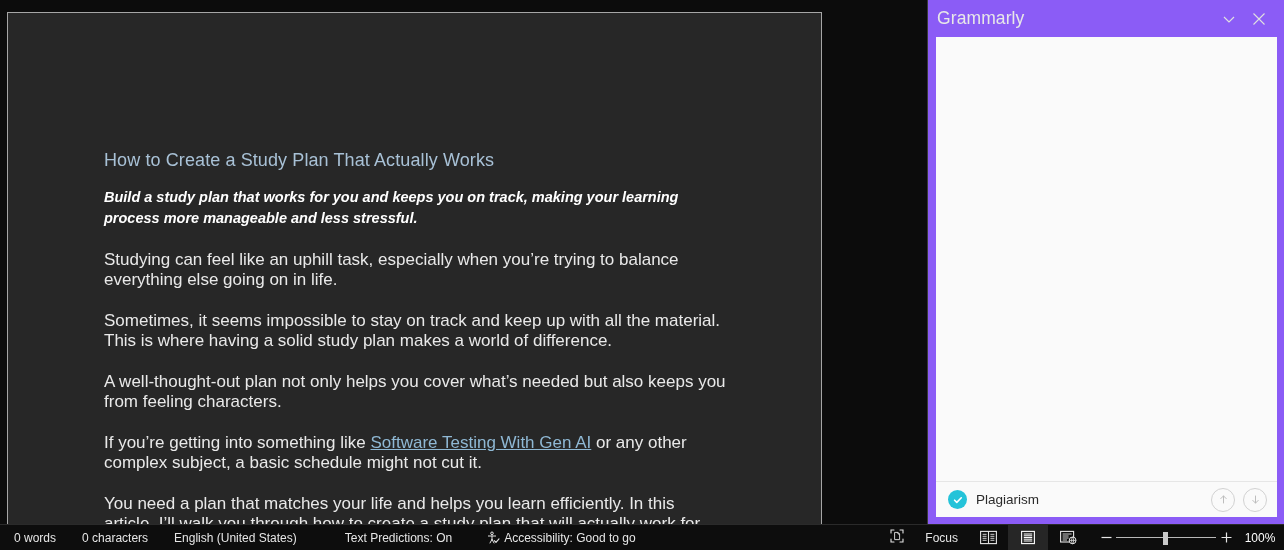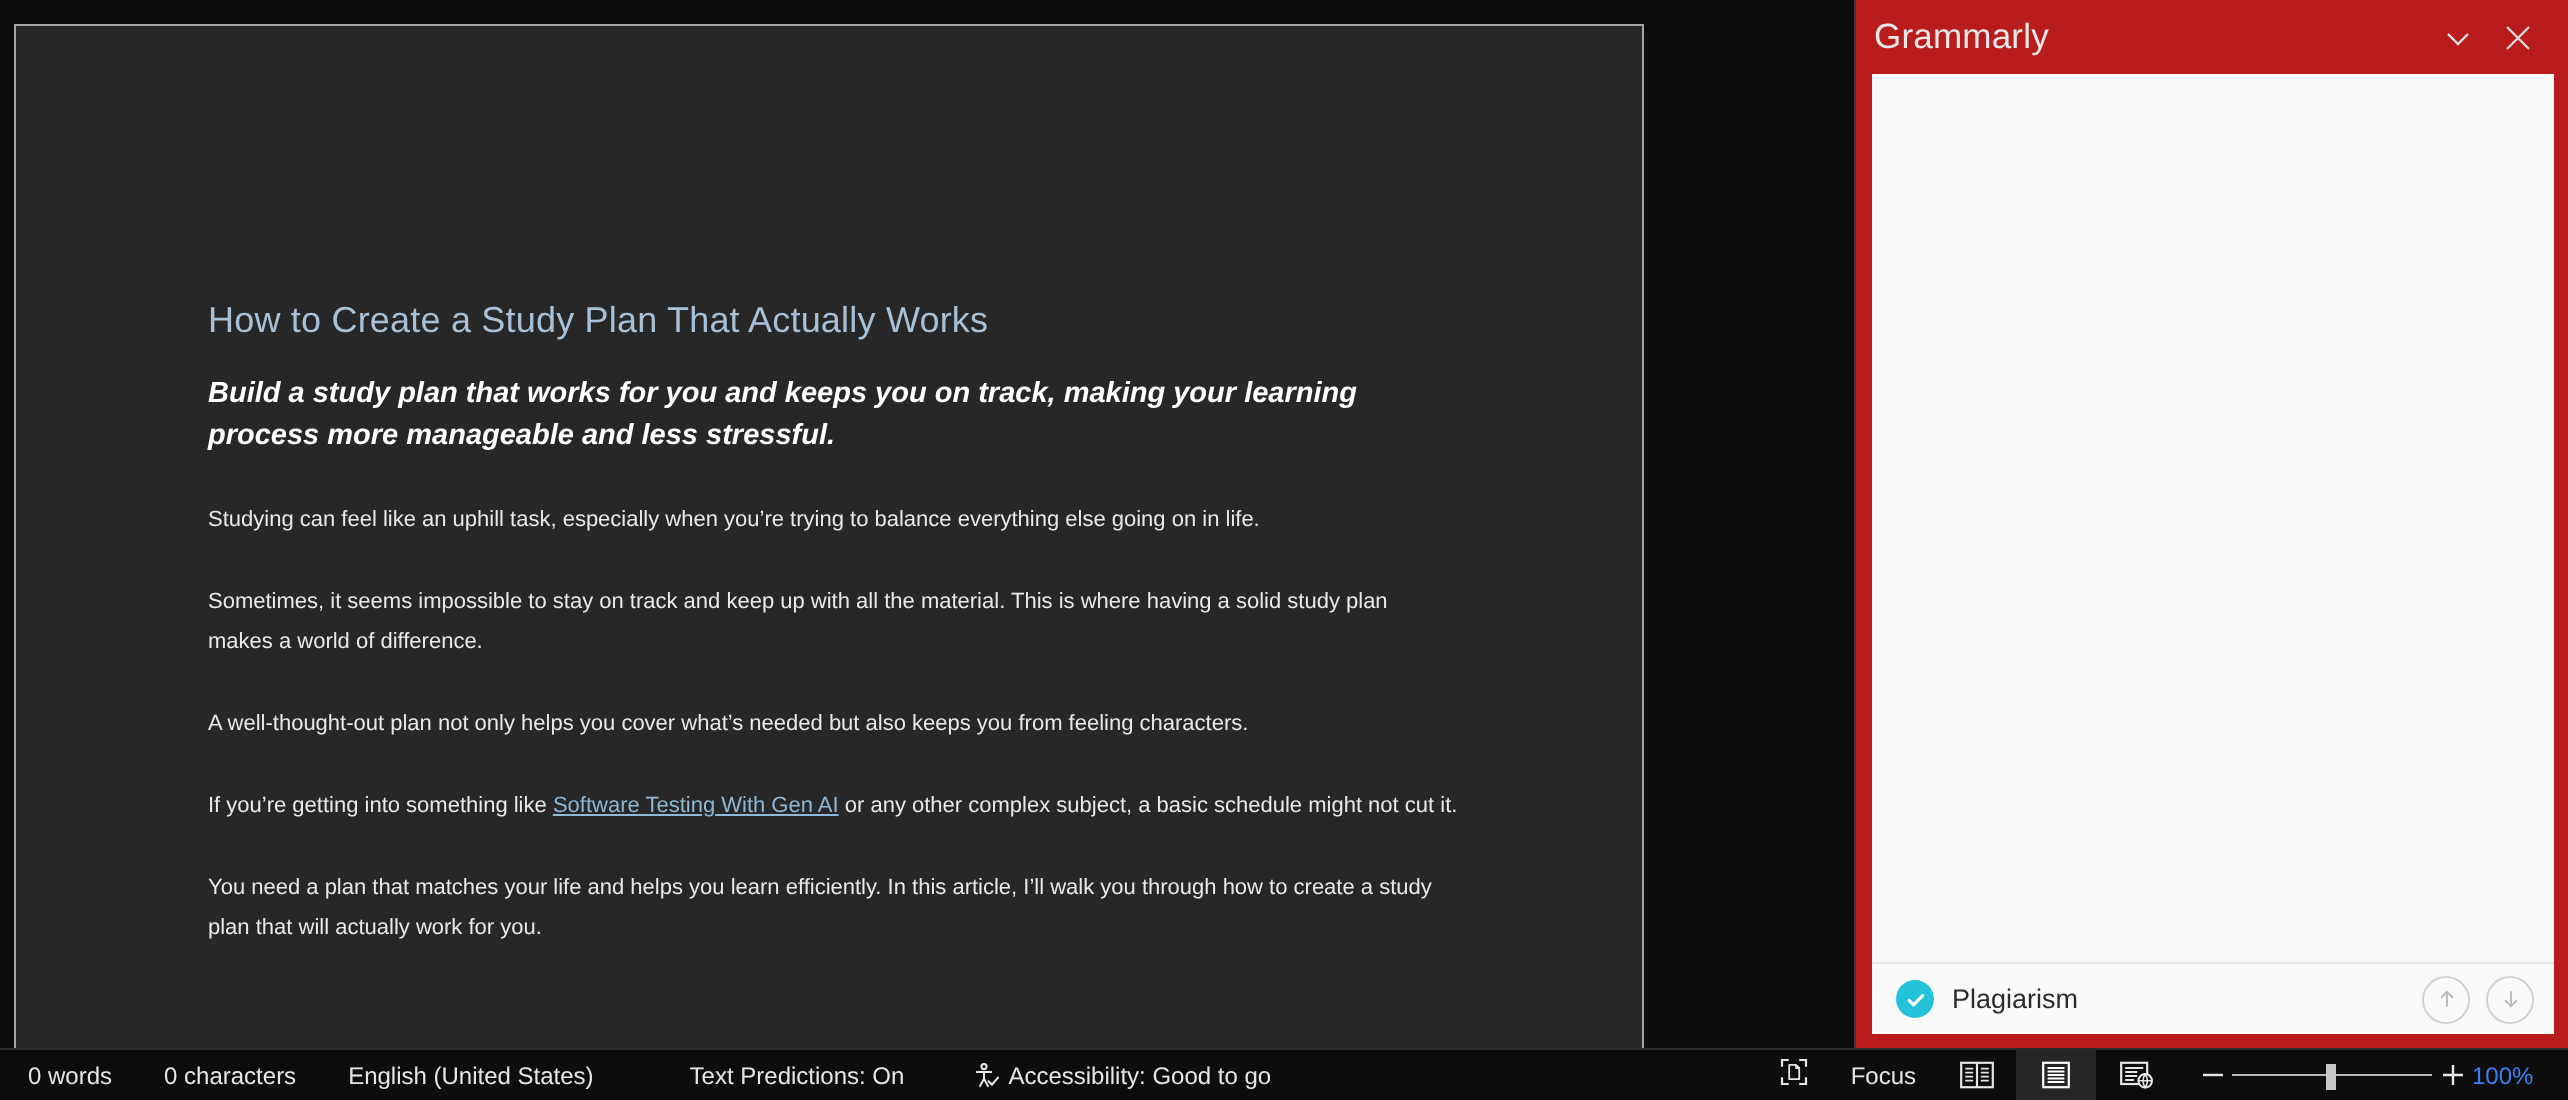--- a/index.html
+++ b/index.html
@@ -64,21 +64,21 @@
     color: #ffffff;
     font-size: 14.5px;
     font-weight: bold;
     font-style: italic;
     line-height: 20.5px;
     margin: 0 0 22px 0;
   }
 
   .doc-p {
     color: #e9e9e9;
-    font-size: 11px;
+    font-size: 17px;
     line-height: 20px;
     margin: 0 0 21px 0;
     font-weight: 400;
   }
 
   .doc-link {
     color: #8fb8d4;
     text-decoration: underline;
     cursor: pointer;
   }
@@ -92,21 +92,21 @@
     height: 524px;
     background: #3a3a3a;
   }
 
   .gram-panel {
     position: absolute;
     left: 928px;
     top: 0;
     width: 356px;
     height: 524px;
-    background: #b91c1c;
+    background: #8b5cf6;
   }
 
   .gram-header {
     position: relative;
     height: 37px;
     display: flex;
     align-items: center;
     padding: 0 10px 0 9px;
     box-sizing: border-box;
   }
@@ -275,22 +275,23 @@
     left: 47px;
     top: 7px;
     width: 5px;
     height: 13px;
     background: #c9c9c9;
     cursor: pointer;
   }
 
   .zoom-pct {
     width: 48px;
+    text-align: center;
     font-size: 12px;
-    color: #3b82f6;
+    color: #ffffff;
     cursor: pointer;
   }
 
   .acc-icon { margin-right: 4px; display: inline-flex; }
 </style>
 </head>
 <body>
 
 <div id="app">
 

